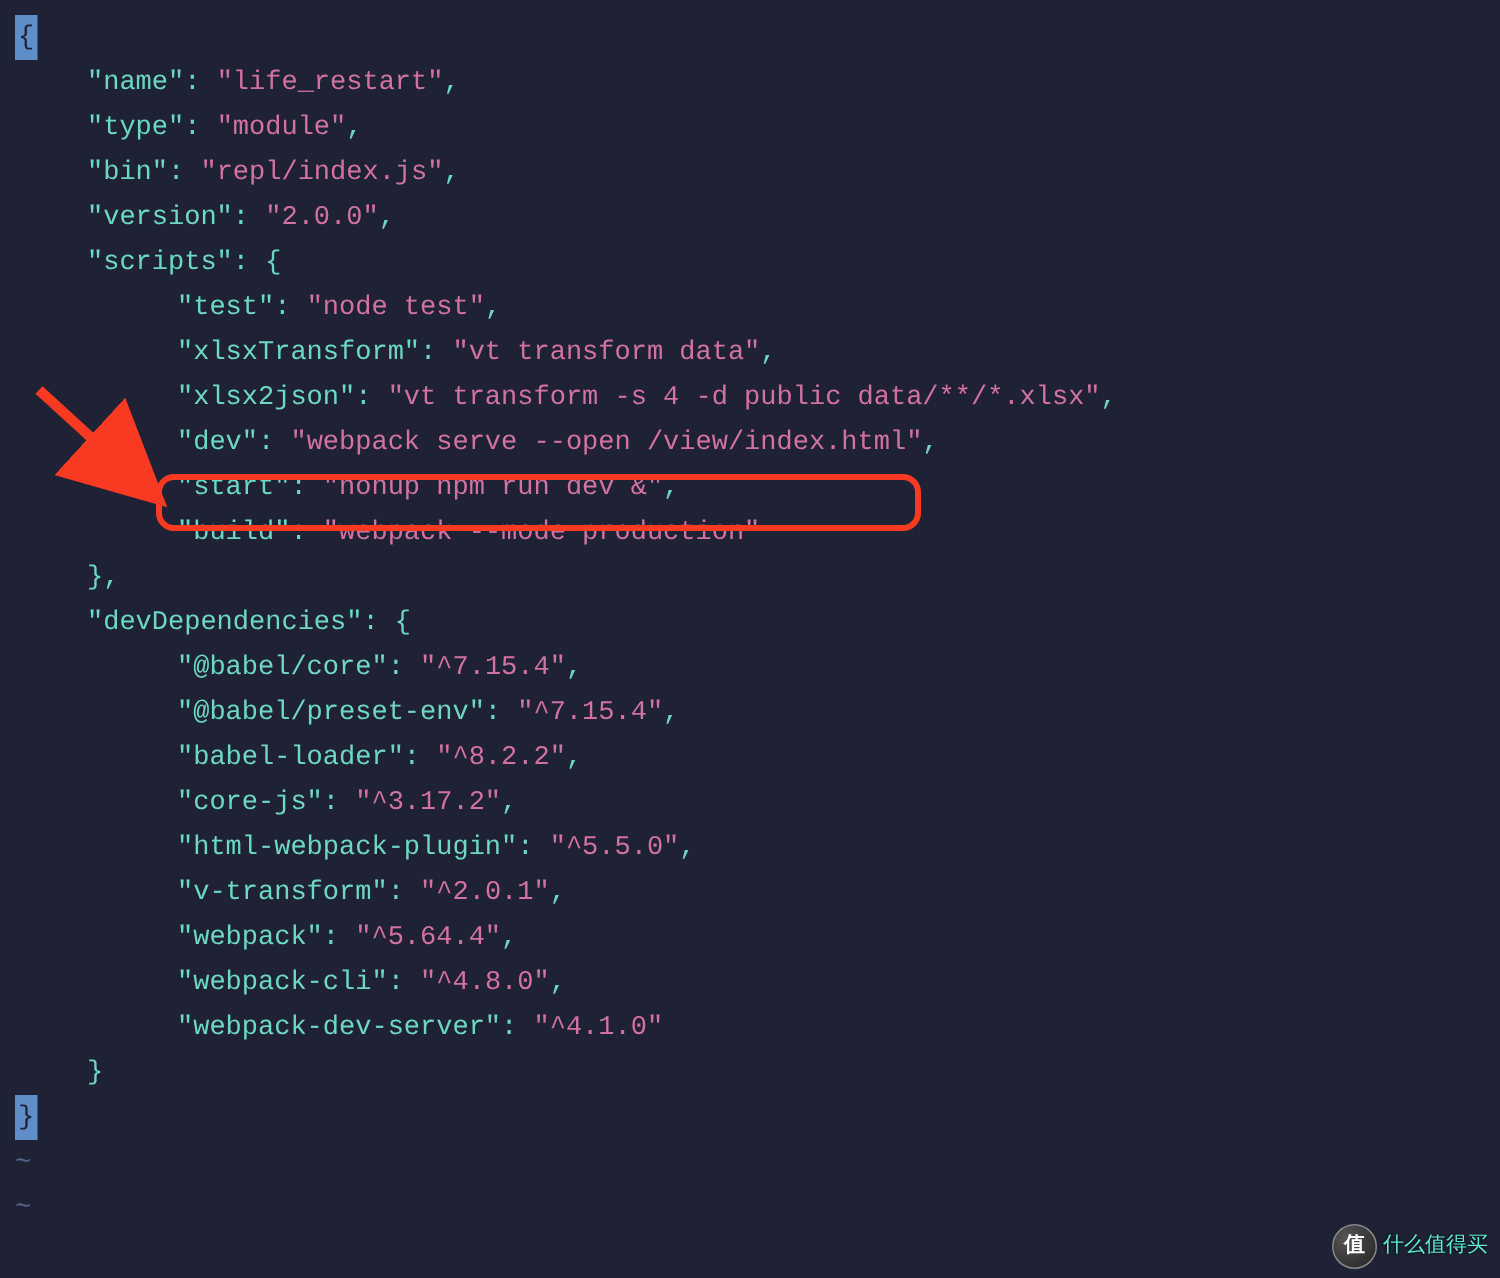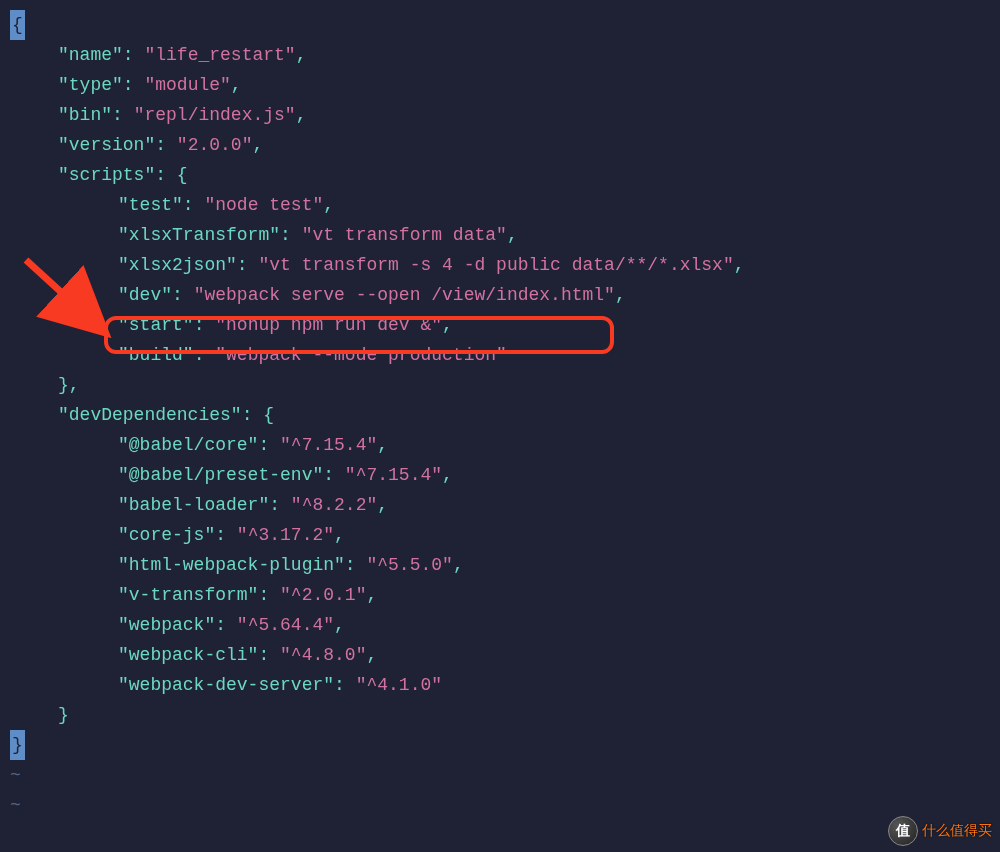--- a/index.html
+++ b/index.html
@@ -65,21 +65,21 @@
       background: radial-gradient(circle at 30% 30%, #555, #222);
       color: #fff;
       display: flex;
       align-items: center;
       justify-content: center;
       font-size: 14px;
       font-weight: bold;
       border: 1px solid #888;
     }
     .watermark-text {
-      color: #f97316;
+      color: #5eead4;
       font-size: 14px;
       text-shadow: 0 0 2px #000;
       text-align: center;
     }
     .watermark-faint {
       position: absolute;
       right: 130px;
       bottom: 14px;
       color: rgba(180,180,180,0.15);
       font-size: 14px;

